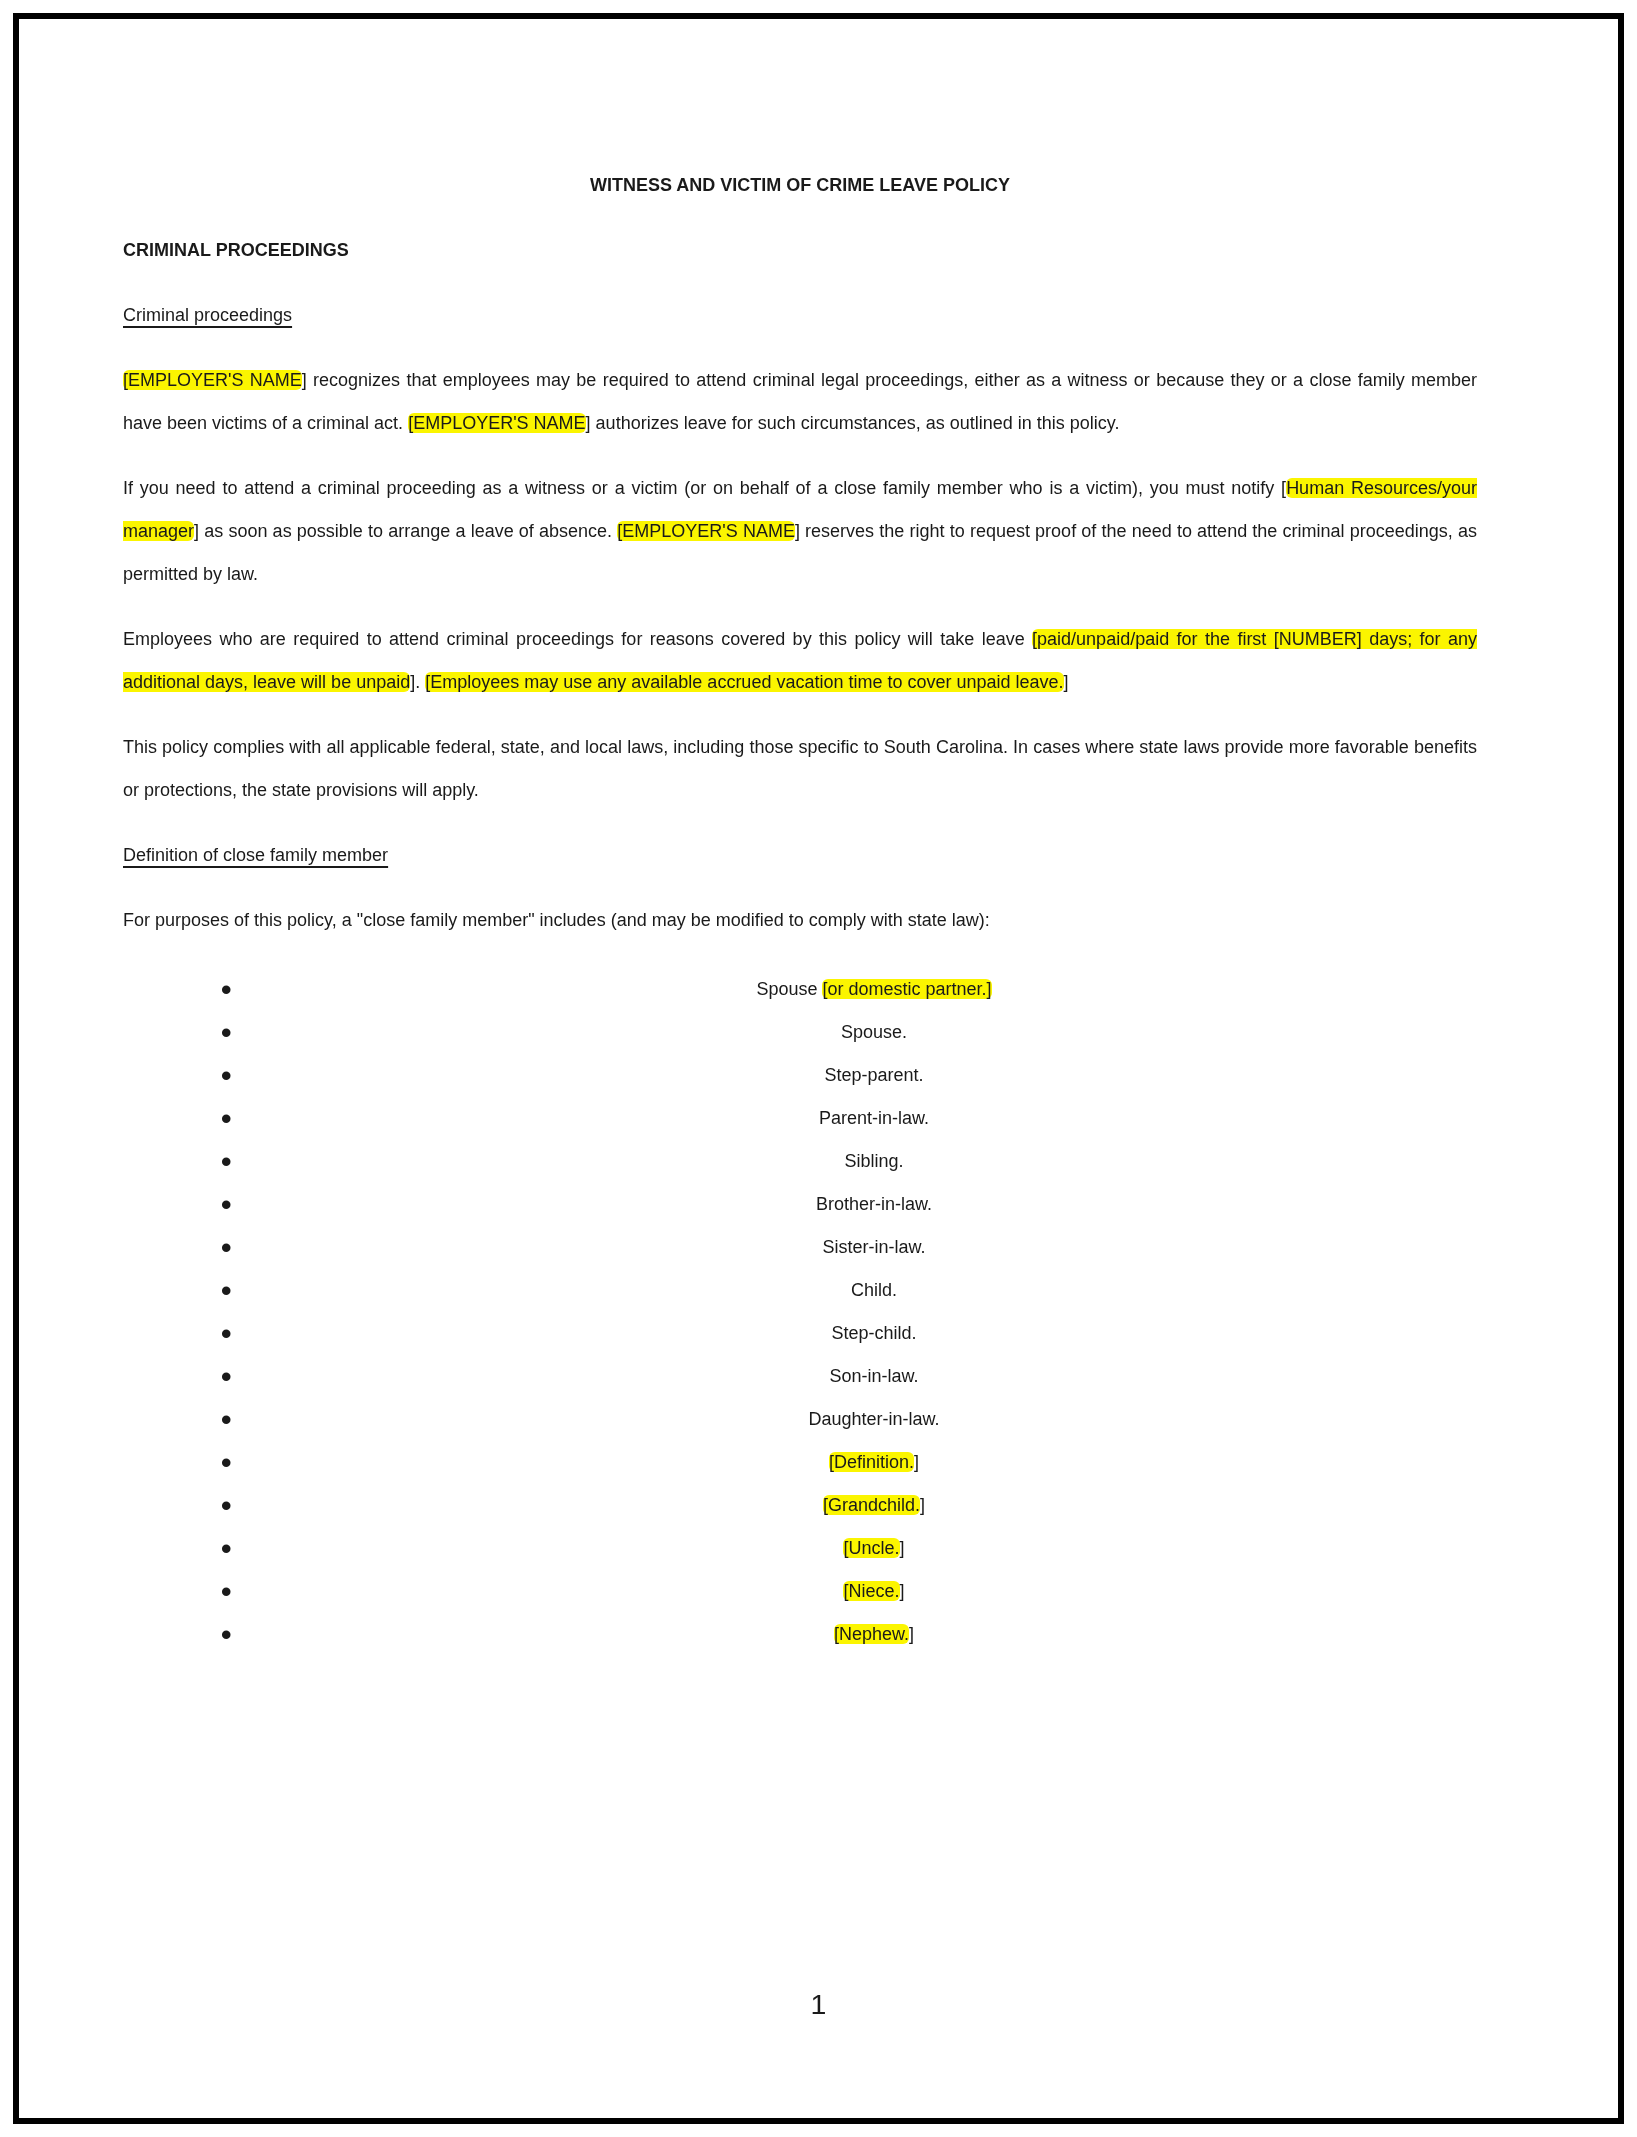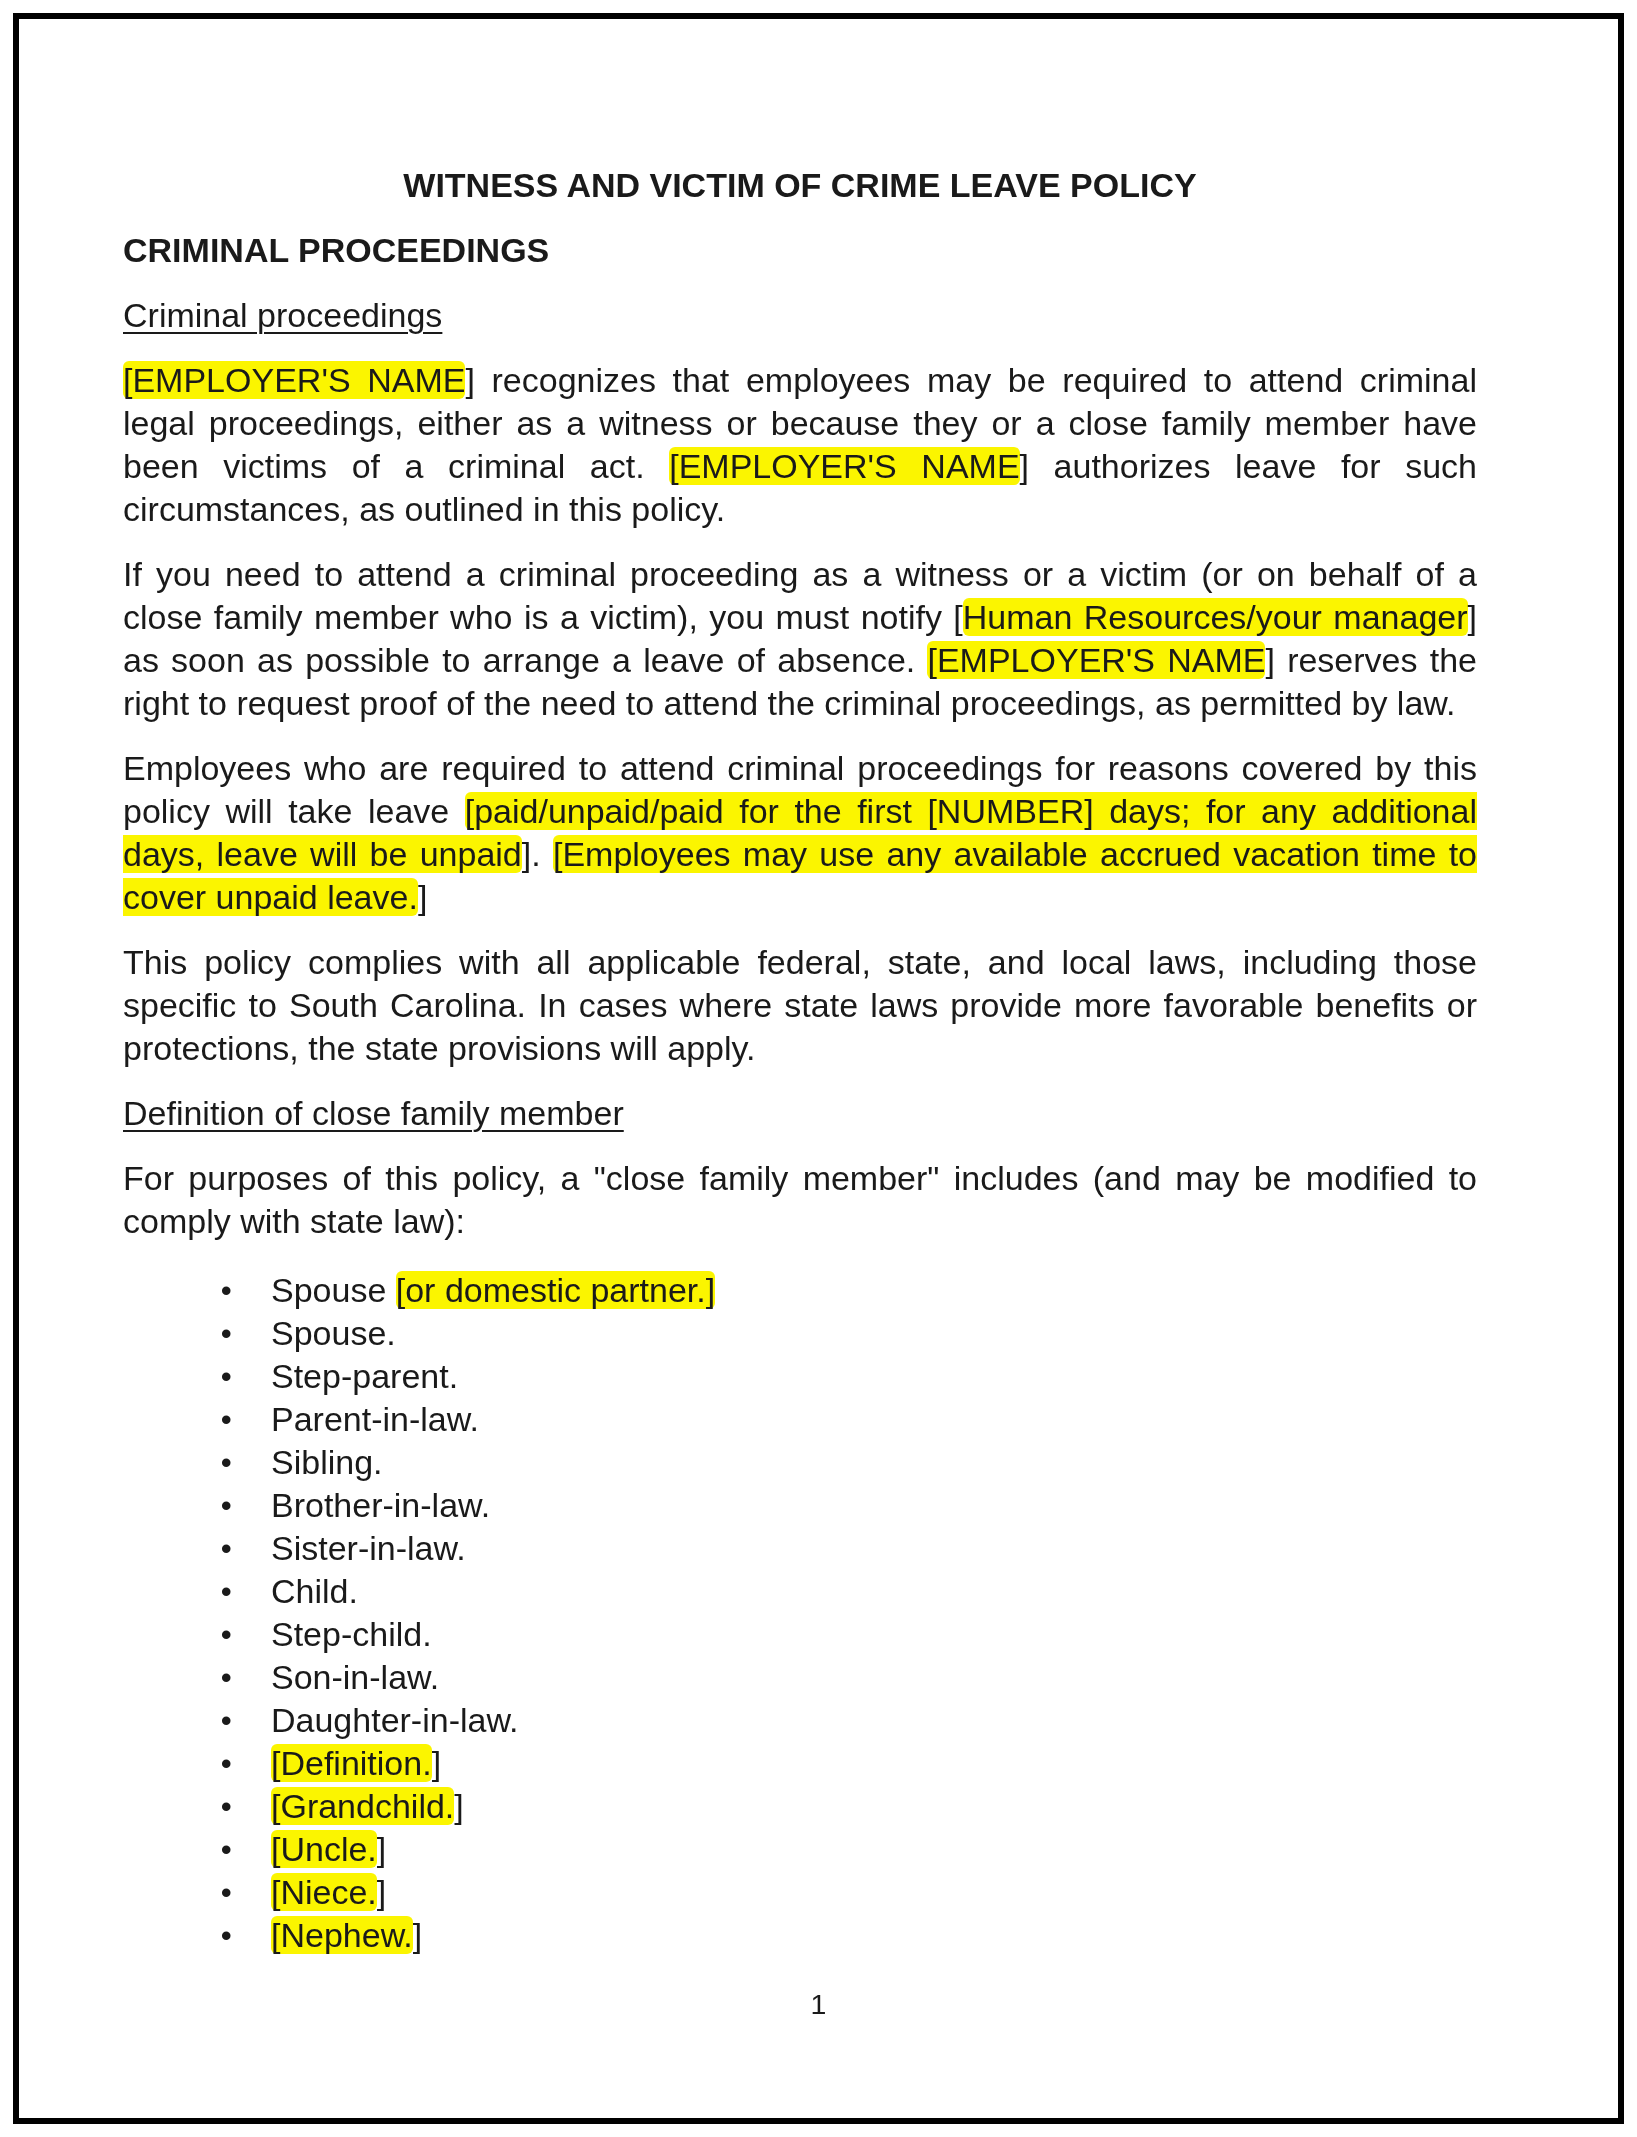--- a/index.html
+++ b/index.html
@@ -13,32 +13,32 @@
     width:1637px;height:2137px;position:relative;
     background:var(--page-background);
     font-family:"Liberation Sans","DejaVu Sans",sans-serif;
     color:var(--text-color);
     -webkit-font-smoothing:antialiased;
   }
   .page{position:absolute;inset:0;overflow:hidden;}
   .frame{position:absolute;top:13px;left:13px;right:13px;bottom:13px;border:6px solid var(--border-color);pointer-events:none;}
   .content{
     position:absolute;left:123px;right:160px;top:164px;
-    font-size:34px;line-height:43px;text-align:justify;
+    font-size:18px;line-height:43px;text-align:justify;
   }
   .doc-title{text-align:center;font-weight:700;margin:0 0 22px 0;}
   .h-bold{font-weight:700;margin:0 0 22px 0;text-align:left;}
   .h-underline{
     margin:0 0 22px 0;text-align:left;
     text-decoration:underline;text-decoration-thickness:2px;text-underline-offset:5px;
   }
   p{margin:0 0 22px 0;}
   .hl{background:var(--highlight-color);border-radius:6px;}
   ul.family-list{margin:26px 0 0 0;padding:0;}
-  ul.family-list li{list-style:none;position:relative;padding-left:148px;text-align:left;}
+  ul.family-list li{list-style:none;position:relative;padding-left:148px;text-align:center;}
   ul.family-list li::before{
     content:"\2022";position:absolute;left:98px;top:0;
     font-weight:700;font-size:30px;color:var(--text-color);
   }
   .page-number{position:absolute;left:0;right:0;top:1988px;text-align:center;font-size:28.5px;}
 </style>
 </head>
 <body>
 
 <div class="page">

